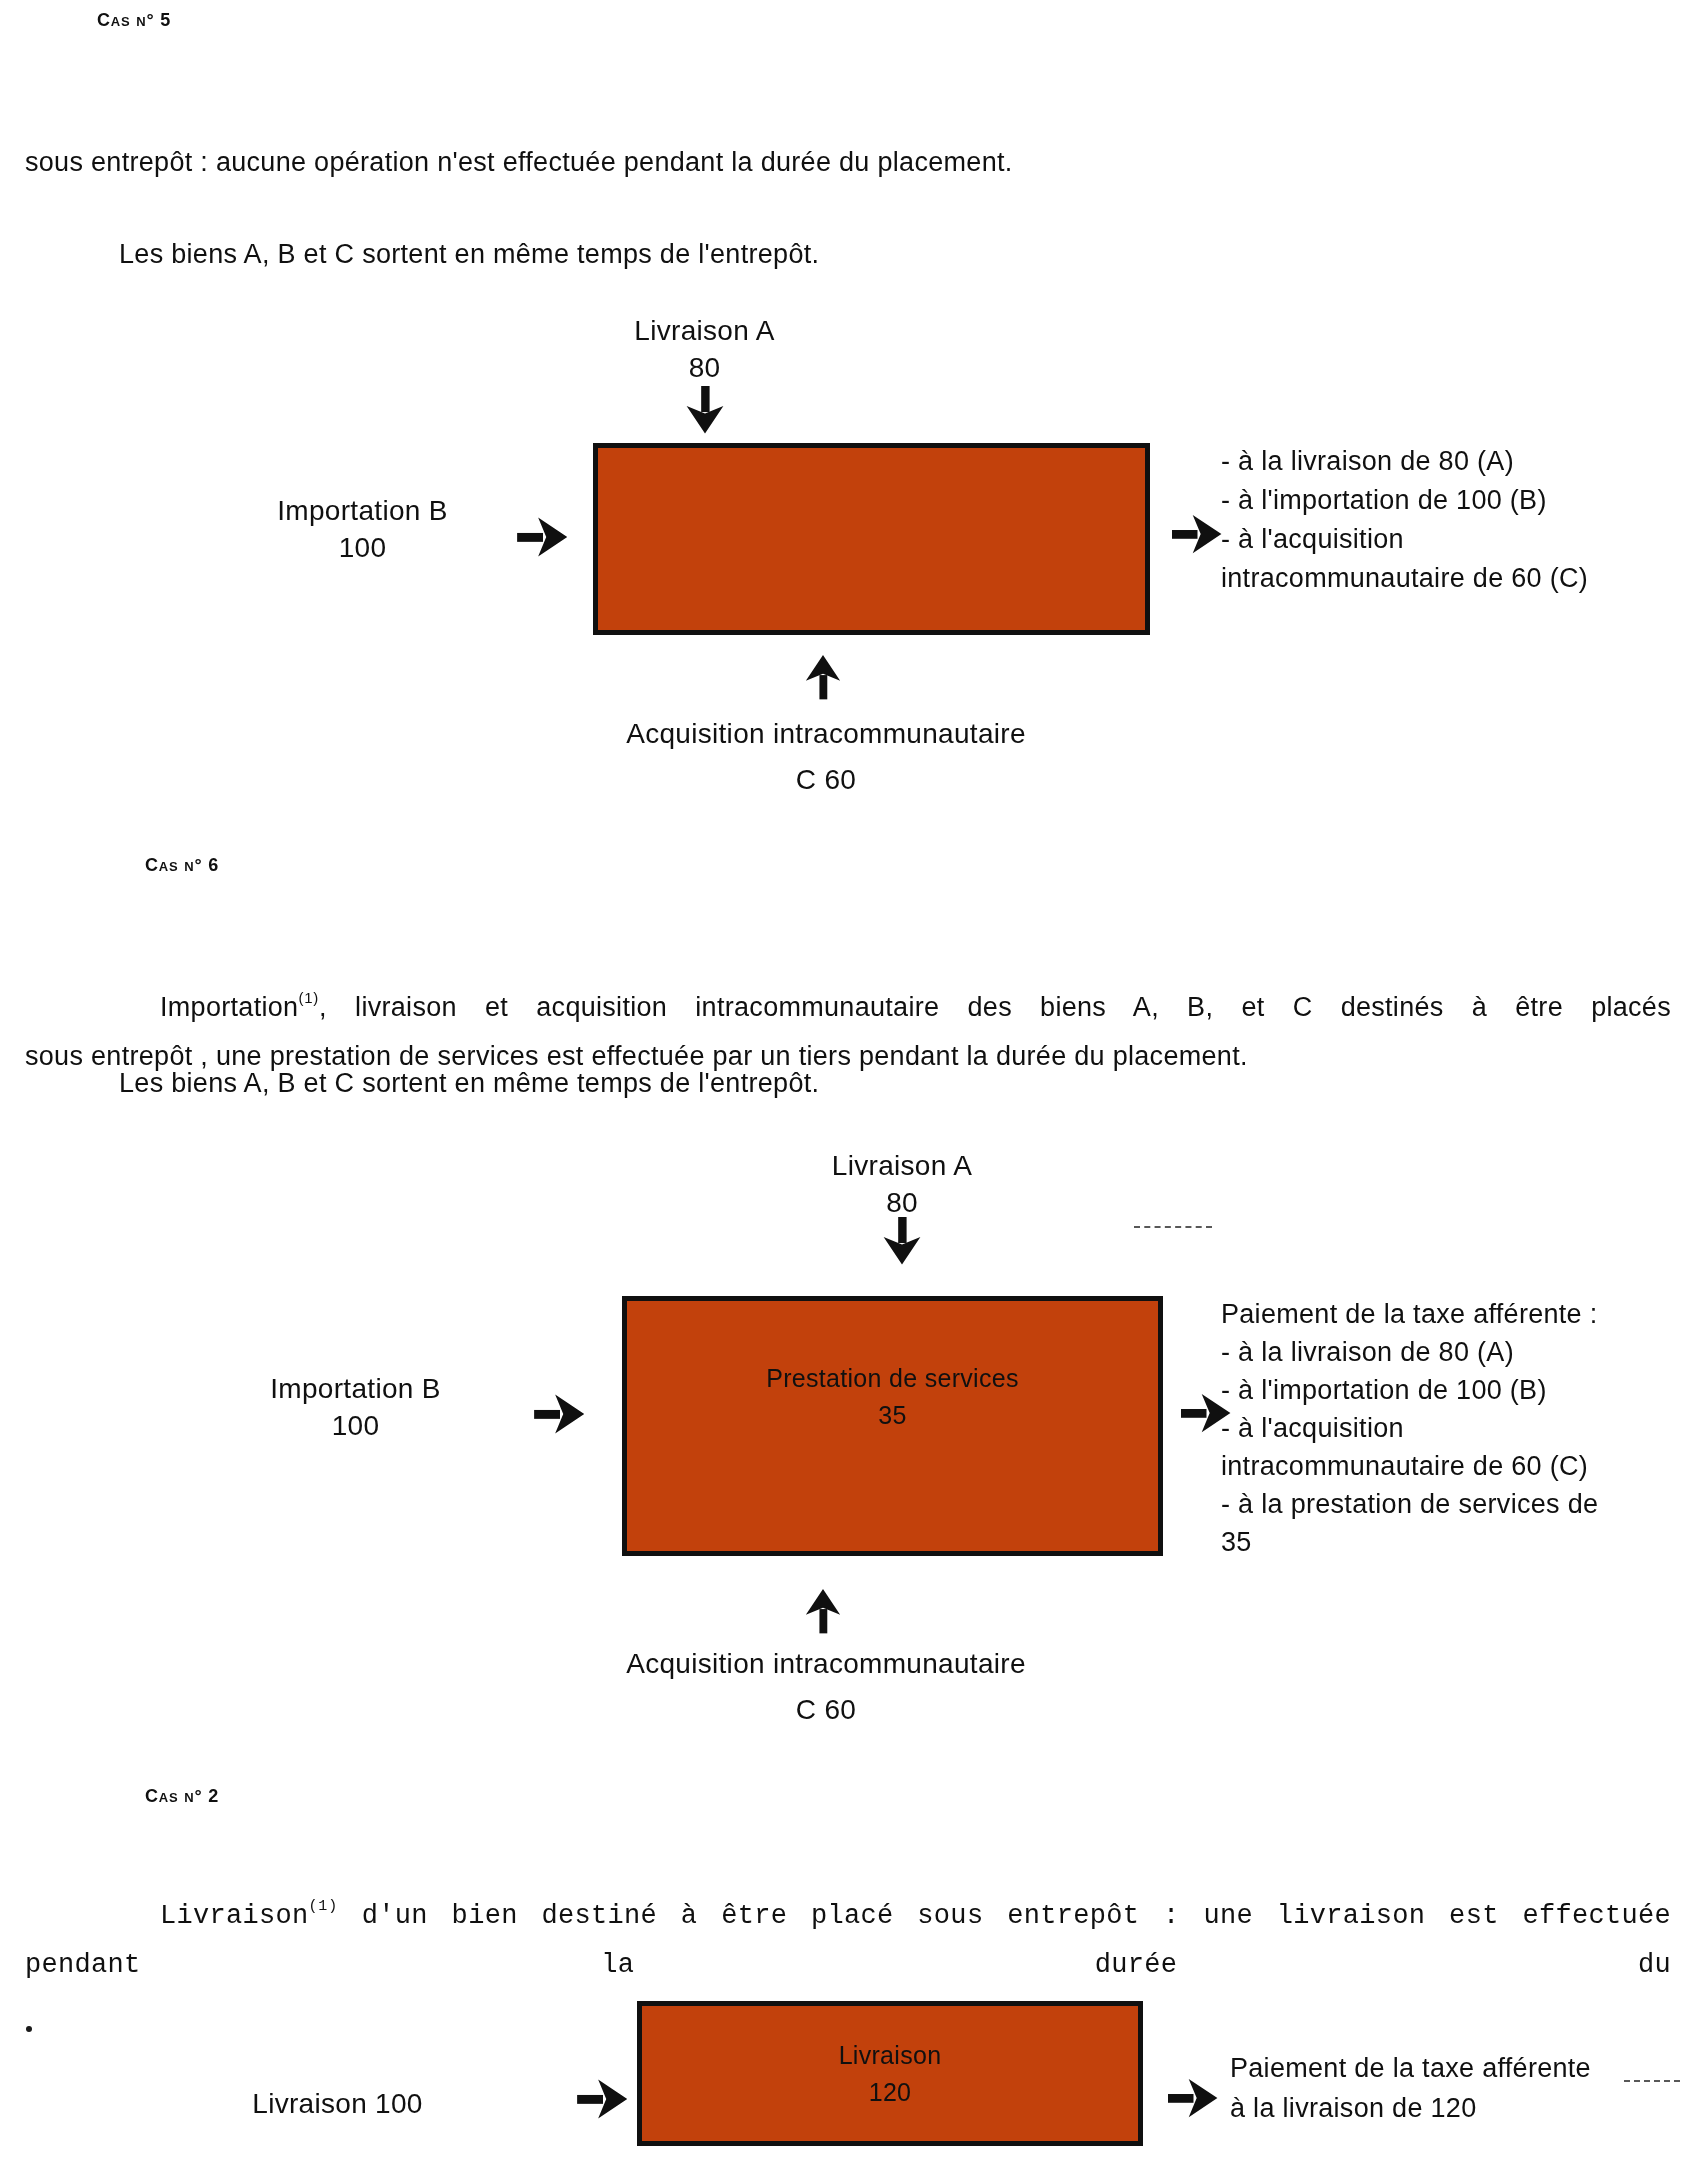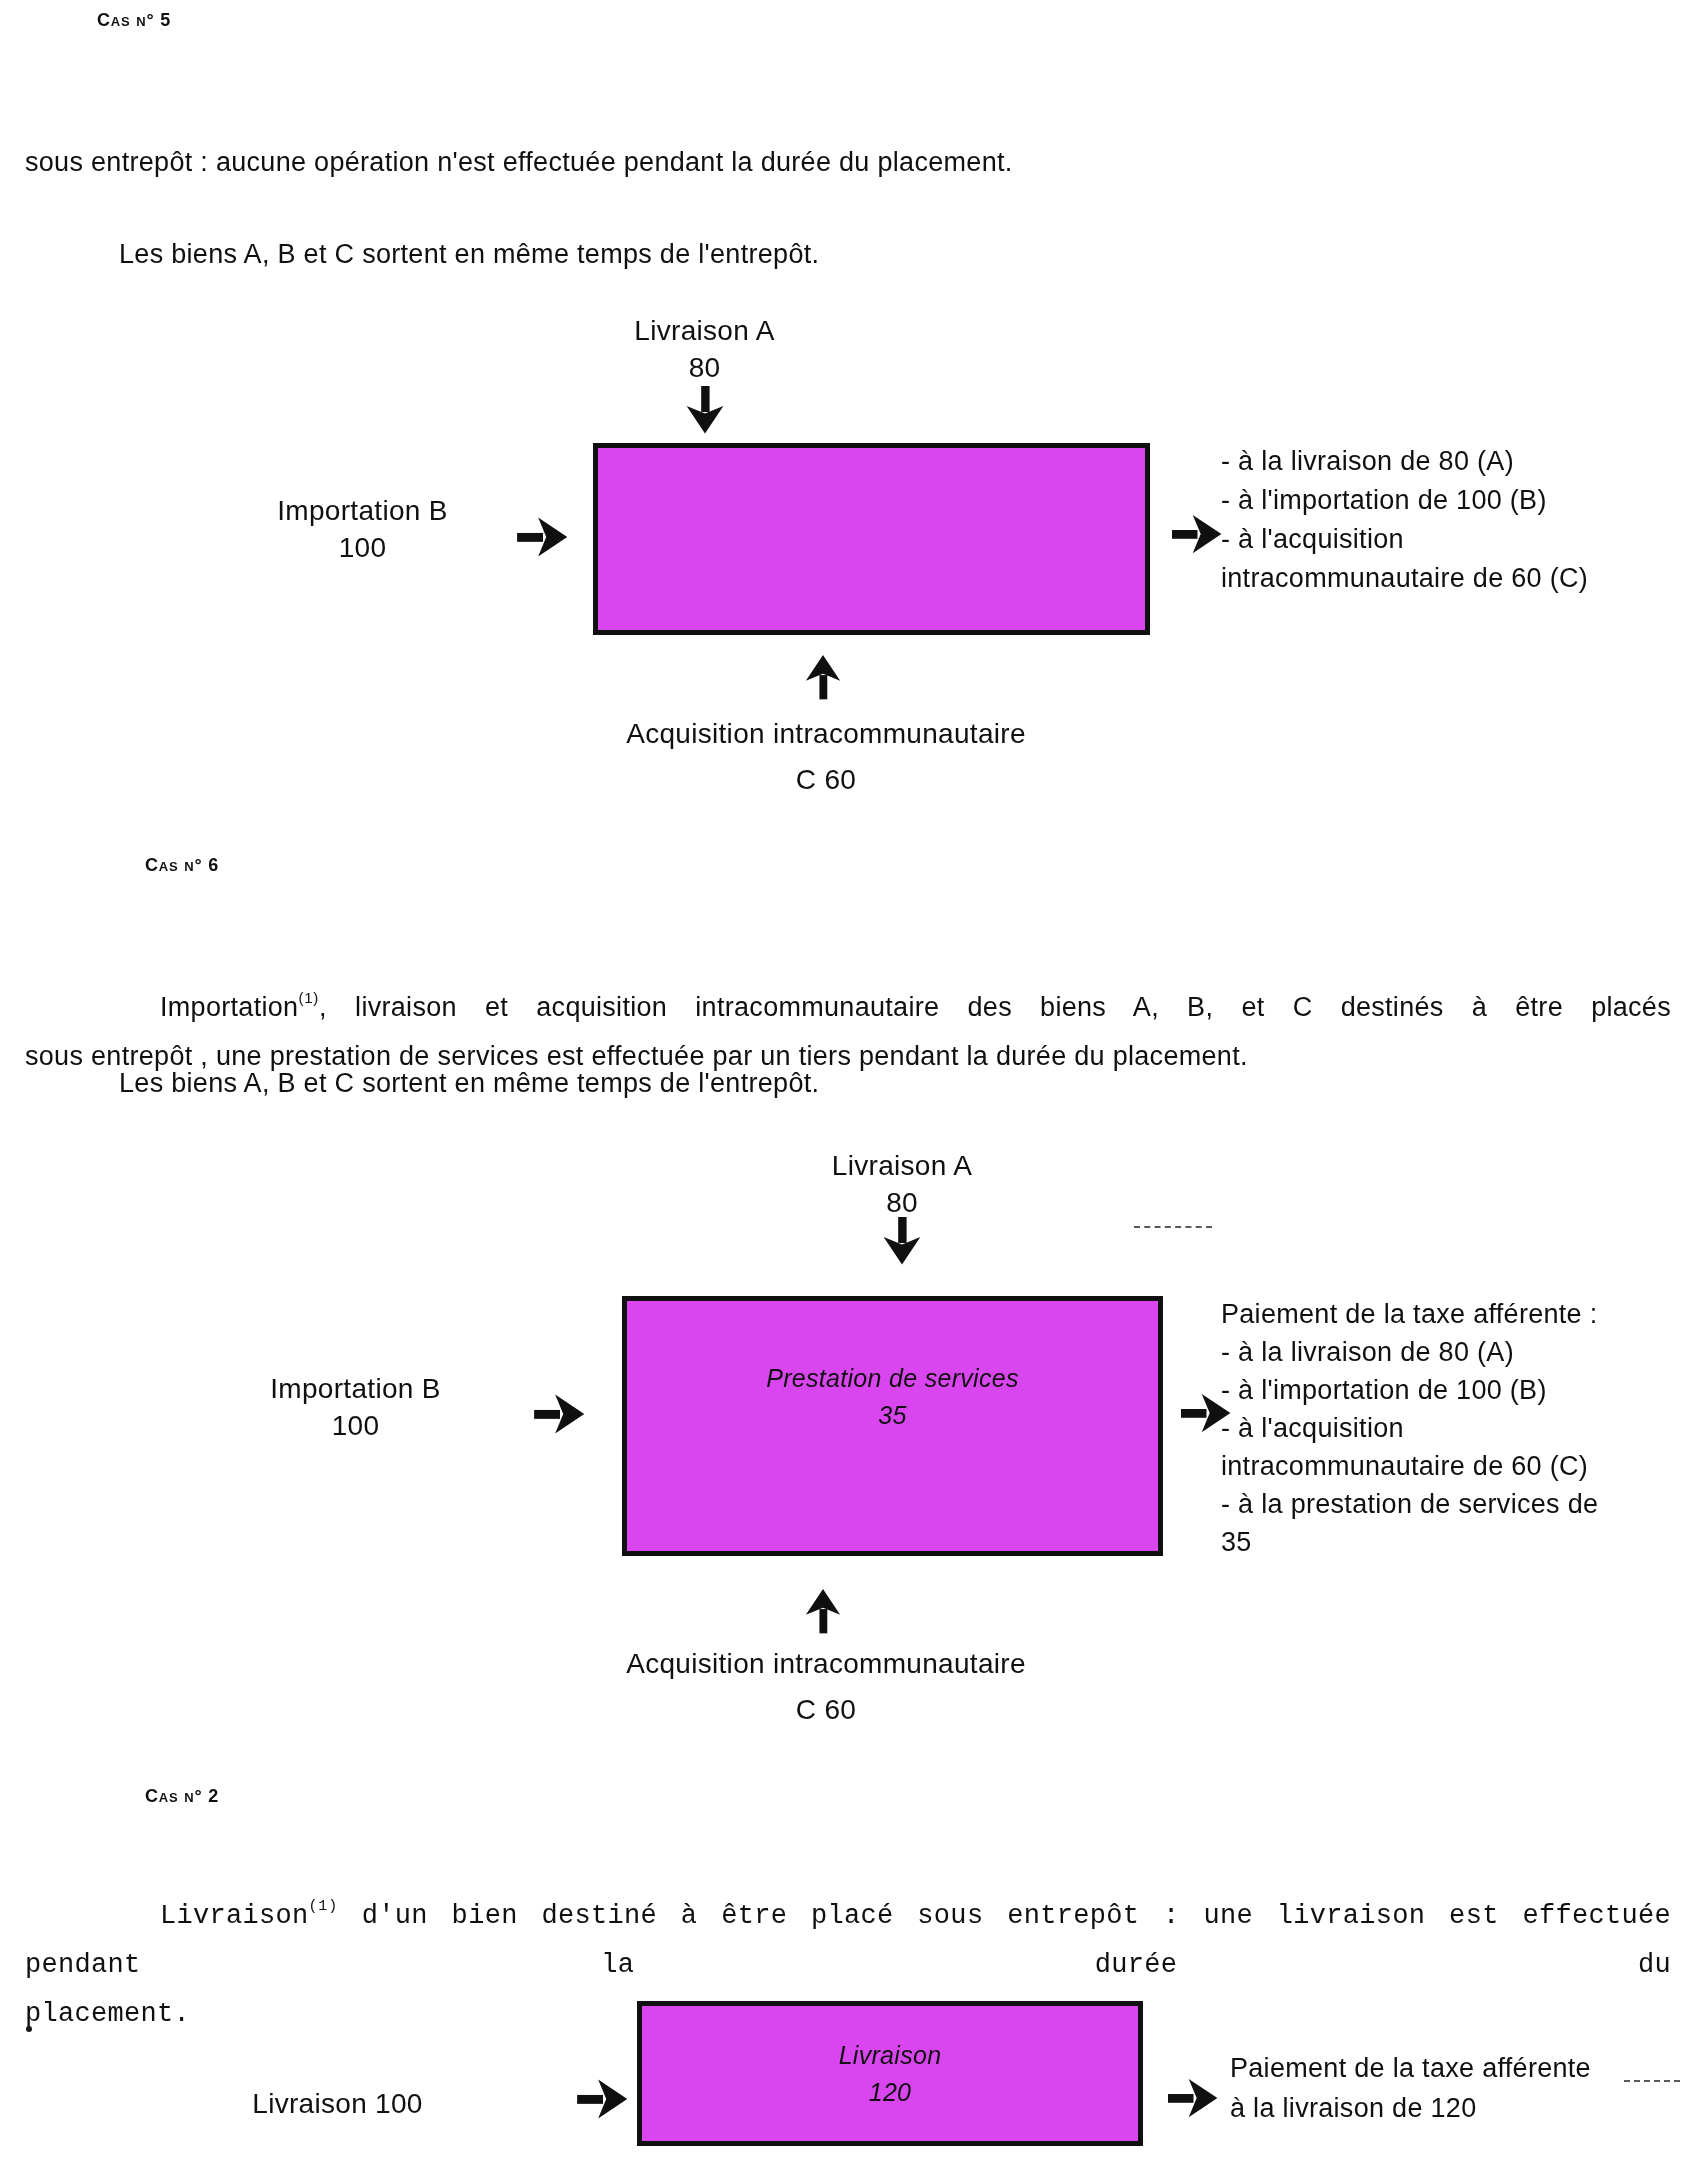--- a/index.html
+++ b/index.html
@@ -26,21 +26,21 @@
   }
 
   
   .para { left: 25px; width: 1646px; font-size: 27px; line-height: 49px; }
   .para .line1 { text-indent: 135px; text-align: justify; text-align-last: justify; }
   .para .line2 { text-align: left; }
   .note { left: 25px; width: 1646px; font-size: 27px; text-indent: 94px; }
   sup.fn { font-size: 15px; vertical-align: 12.6px; letter-spacing: 0.8px; }
 
   
-  .flow-box { border: 5px solid #101010; background: #d946ef; font-style: italic; }
+  .flow-box { border: 5px solid #101010; background: #c2410c; }
   .diag-label { font-size: 28px; text-align: center; line-height: 37px; }
   .diag-label .val { display: block; }
   .box-inner { width: 100%; height: 100%; display: flex; flex-direction: column;
                align-items: center; font-size: 25px; line-height: 37px; }
   .box-inner.top-align { justify-content: flex-start; padding-top: 59px; }
   .box-inner.center-align { justify-content: center; }
   .pay-block { font-size: 27px; line-height: 39px; }
   .pay-title { white-space: nowrap; }
   .arrow svg { display: block; }
   .dash-art { border-top: 2.5px dashed #3b3b3b; opacity: 0.85; }
@@ -185,21 +185,20 @@
   </div>
   <div class="abs diag-label" style="left:590px; top:1641px; width:472px; line-height:46px;">
     <span>Acquisition intracommunautaire</span>
     <span class="val">C 60</span>
   </div>
 
   <div class="abs case-heading" style="left:145px; top:1786px;">Cas n° 2</div>
 
   <div class="abs para" style="top:1882px;font-family:Liberation Mono, monospace;">
     <div class="line1"><span>Livraison</span><sup class="fn">(1)</sup><span> d'un bien destiné à être placé sous entrepôt : une livraison est effectuée pendant la durée du</span></div>
-    <div class="line2">placement.</div>
   </div>
 
   <div class="abs dot-art" style="left:26px; top:2026px;"></div>
 
   <div class="abs diag-label" style="left:207px; top:2085px; width:261px;">
     <span>Livraison 100</span>
   </div>
   <div class="abs arrow" style="left:577px; top:2076px;">
     <svg width="52" height="46" viewBox="0 0 62 54">
         <use href="#arrow-right"></use>

